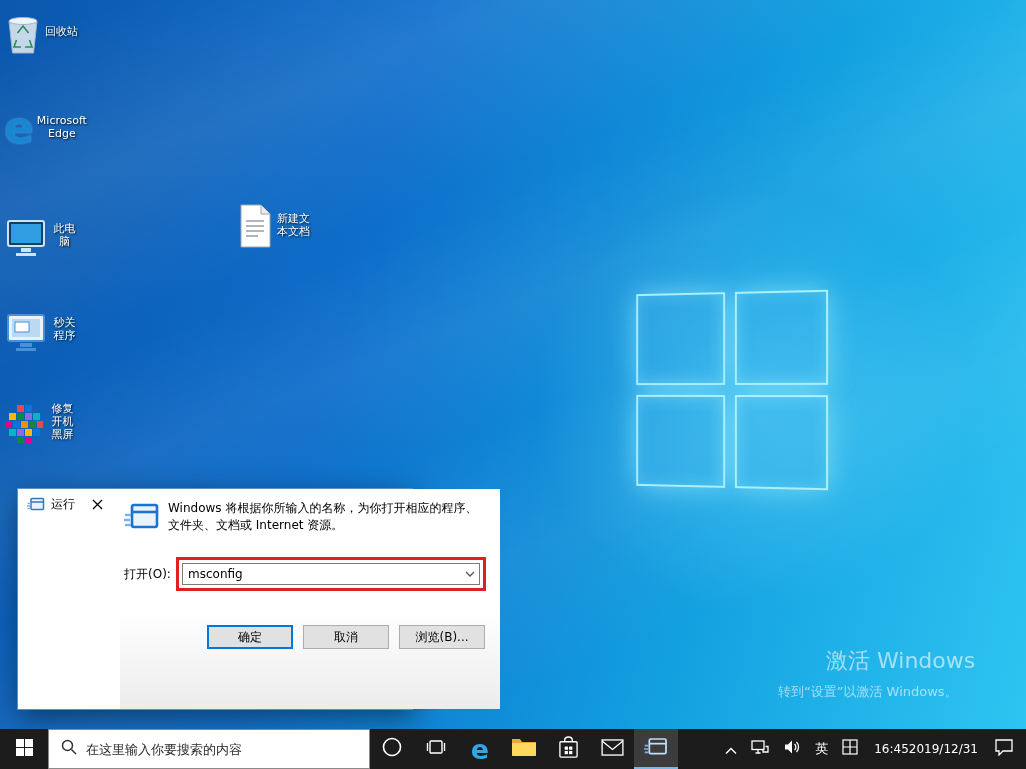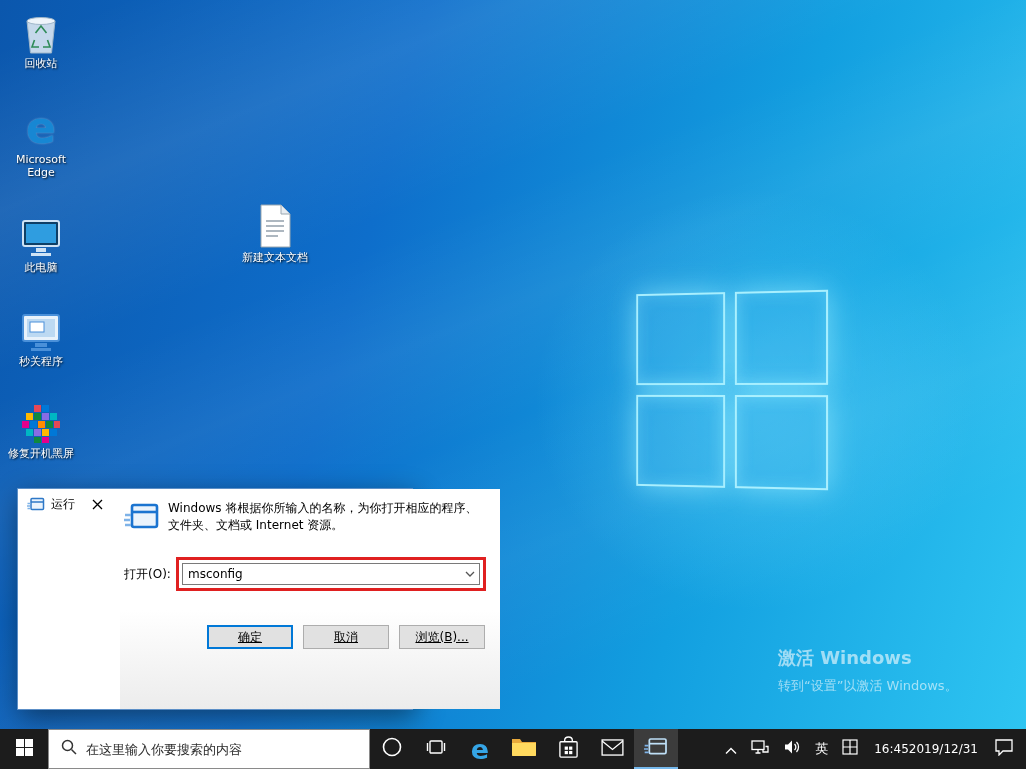--- a/index.html
+++ b/index.html
@@ -18,30 +18,30 @@
     background:linear-gradient(to bottom,rgba(255,255,255,0) 0%,rgba(255,255,255,0.05) 50%,rgba(255,255,255,0) 100%);}
   .logo-glow{position:absolute;left:535px;top:190px;width:440px;height:420px;
     background:radial-gradient(closest-side,rgba(110,220,255,0.40),rgba(110,220,255,0));}
   .win-logo{position:absolute;left:632px;top:292px;width:196px;height:196px;
     display:grid;grid-template-columns:1fr 1fr;grid-template-rows:1fr 1fr;gap:10px;
     transform:perspective(900px) rotateY(-12deg);}
   .win-logo .pane{border:2px solid rgba(175,242,255,0.95);background:rgba(95,195,245,0.18);
     box-shadow:0 0 26px rgba(150,235,255,0.65), inset 0 0 16px rgba(150,235,255,0.30);}
 
   
-  .dicon{position:absolute;width:74px;display:flex;flex-direction:column;align-items:center;gap:3px;cursor:default;}
+  .dicon{position:absolute;width:74px;display:flex;flex-direction:row;align-items:center;gap:3px;cursor:default;}
   .dicon .glyph{height:46px;display:flex;align-items:flex-end;justify-content:center;}
   .dicon .dlabel{color:#fff;font-size:11px;line-height:13px;text-align:center;
     text-shadow:1px 1px 2px rgba(0,0,0,0.9);}
   .edge-e{font-size:44px;font-weight:bold;color:#1787d3;line-height:44px;
     text-shadow:0 0 2px rgba(255,255,255,0.4);}
 
   
   .watermark{position:absolute;left:778px;top:646px;color:rgba(255,255,255,0.58);}
-  .watermark .wm1{font-size:18px;font-weight:700;}
+  .watermark .wm1{font-size:22px;font-weight:400;margin-left:48px;}
   .watermark .wm2{font-size:13px;margin-top:7px;}
 
   
   .run-dialog{position:absolute;left:17px;top:488px;width:396px;height:222px;
     background:#fff;border:1px solid #5c8fc7;box-shadow:3px 8px 26px rgba(0,0,0,0.45);
     display:flex;font-size:12px;color:#000;}
   .titlebar{height:30px;display:flex;align-items:center;padding-left:9px;background:#fff;flex:0 0 auto;}
   .title-icon{width:18px;height:16px;margin-right:6px;display:flex;align-items:center;}
   .title-text{font-size:12px;}
   .close-btn{margin-left:auto;width:45px;height:30px;display:flex;align-items:center;justify-content:center;cursor:pointer;}
@@ -49,21 +49,21 @@
   .desc-row{display:flex;align-items:flex-start;}
   .big-run-icon{width:36px;flex:0 0 auto;margin-top:2px;}
   .desc{margin-left:8px;width:318px;font-size:12px;line-height:17px;white-space:pre-line;}
   .open-row{display:flex;align-items:center;margin-top:22px;}
   .open-label{width:52px;flex:0 0 auto;font-size:12px;}
   .red-box{flex:1;border:3px solid #e02020;padding:3px;}
   .combo{height:22px;border:1px solid #7a7a7a;background:#fff;display:flex;align-items:center;}
   .combo-input{flex:1;border:none;outline:none;height:100%;padding-left:5px;font-size:12px;
     font-family:"DejaVu Sans","Liberation Sans",sans-serif;color:#000;background:transparent;}
   .combo-chevron{width:18px;height:100%;display:flex;align-items:center;justify-content:center;cursor:pointer;}
-  .btn-row{display:flex;justify-content:flex-end;gap:10px;margin-top:34px;padding-right:1px;text-decoration:underline;}
+  .btn-row{display:flex;justify-content:flex-end;gap:10px;margin-top:34px;padding-right:1px;}
   .btn{min-width:86px;height:24px;background:#e1e1e1;border:1px solid #adadad;font-size:12px;
     font-family:"DejaVu Sans","Liberation Sans",sans-serif;cursor:pointer;display:flex;align-items:center;justify-content:center;}
   .btn.default{border:2px solid #0078d7;}
 
   
   .taskbar{position:absolute;left:0;bottom:0;width:1026px;height:40px;background:#1c1c1c;
     display:flex;align-items:stretch;color:#fff;z-index:60;}
   .tb-start{width:48px;display:flex;align-items:center;justify-content:center;cursor:pointer;}
   .tb-search{width:322px;background:#fff;border:1px solid #8a8a8a;display:flex;align-items:center;
     gap:9px;padding:0 12px;}

